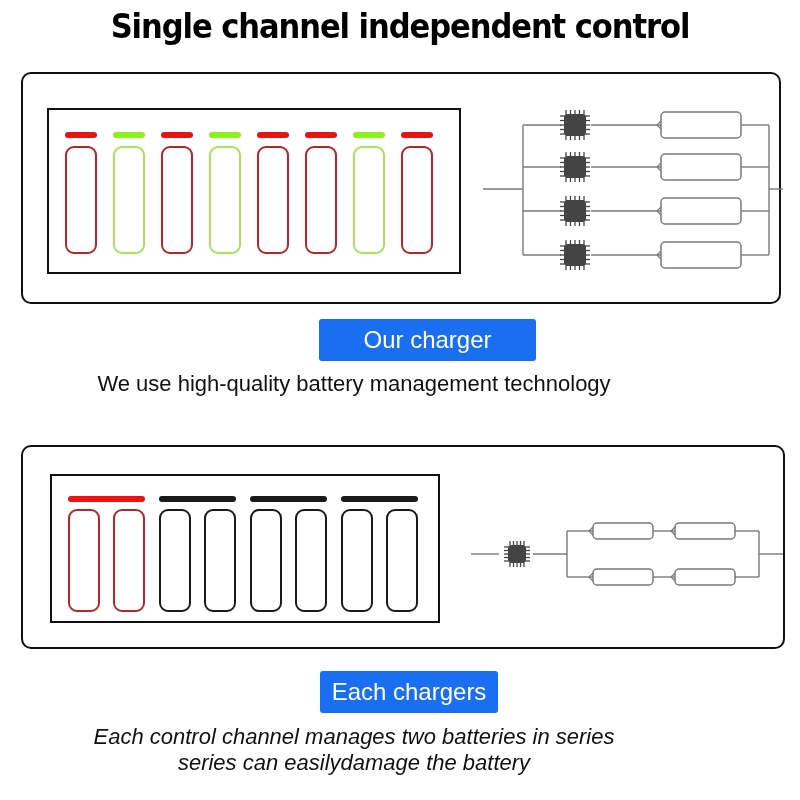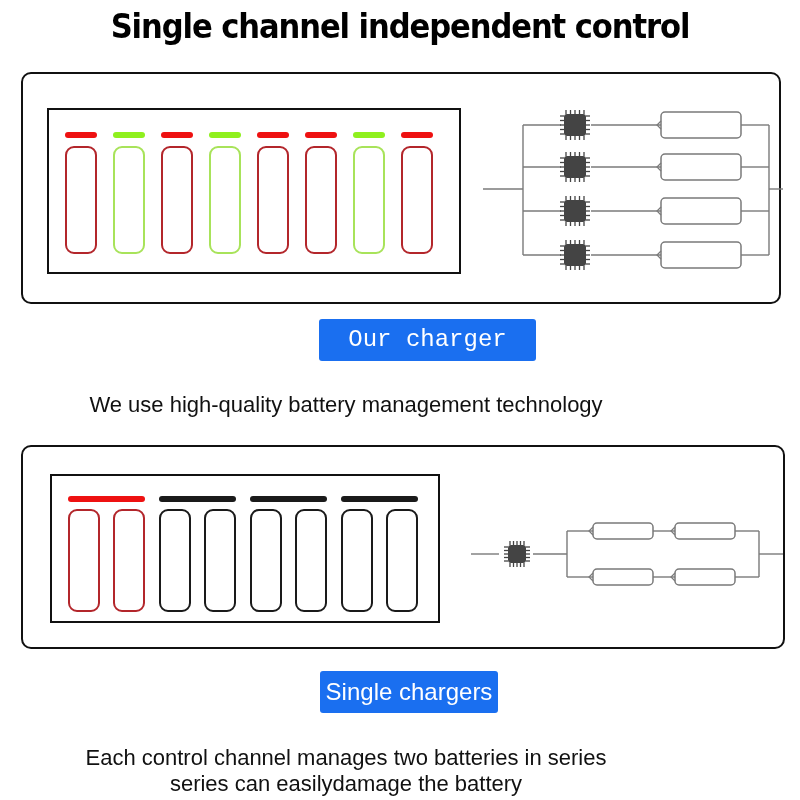--- a/index.html
+++ b/index.html
@@ -8,25 +8,25 @@
   .panel { position:absolute; border:2px solid #111; border-radius:10px; background:#fff; box-sizing:border-box; }
   .panel1 { left:21px; top:72px; width:760px; height:232px; }
   .panel2 { left:21px; top:445px; width:764px; height:204px; }
   .inner { position:absolute; border:2px solid #111; box-sizing:border-box; background:#fff; }
   .inner1 { left:24px; top:34px; width:414px; height:166px; }
   .inner2 { left:27px; top:27px; width:390px; height:149px; }
   .cell { position:absolute; box-sizing:border-box; border:2px solid; border-radius:9px; background:#fff; }
   .bar { position:absolute; height:6px; border-radius:3px; }
   svg { position:absolute; overflow:visible; }
   .badge { position:absolute; background:#1a6ff0; color:#fff; font-size:24px; text-align:center; border-radius:3px; box-sizing:border-box; }
-  .badge1 { left:319px; top:319px; width:217px; height:42px; line-height:42px;font-family:Liberation Mono, monospace; }
+  .badge1 { left:319px; top:319px; width:217px; height:42px; line-height:42px; }
   .badge2 { left:320px; top:671px; width:178px; height:42px; line-height:42px; }
-  .desc { position:absolute; left:0; width:692px; text-align:center; font-size:22px; line-height:26px; color:#111;margin-top:21px; }
+  .desc { position:absolute; left:8px; width:692px; text-align:center; font-size:22px; line-height:26px; color:#111; }
   .desc1 { top:371px; }
-  .desc2 { top:724px; }
+  .desc2 { top:724px;font-style:italic; }
 </style>
 </head>
 <body>
 
 <div class="title">Single channel independent control</div>
 
 <div class="panel panel1">
   <div class="inner inner1" id="slots1">
       <div class="bar" style="left: 16px; top: 22px; width: 32px; background: rgb(238, 17, 17);"></div>
       <div class="cell" style="left: 16px; top: 36px; width: 32px; height: 108px; border-color: rgb(179, 38, 43);"></div>
@@ -224,17 +224,17 @@
       <line x1="96" y1="80" x2="122" y2="80" stroke="#7a7a7a" stroke-width="1.4"></line>
       <rect x="122" y="72" width="60" height="16" rx="4" fill="#fff" stroke="#7a7a7a" stroke-width="1.5"></rect>
       <path d="M122 76 L118 80 L122 84" fill="none" stroke="#7a7a7a" stroke-width="1.2"></path>
       <line x1="182" y1="80" x2="204" y2="80" stroke="#7a7a7a" stroke-width="1.4"></line>
       <rect x="204" y="72" width="60" height="16" rx="4" fill="#fff" stroke="#7a7a7a" stroke-width="1.5"></rect>
       <path d="M204 76 L200 80 L204 84" fill="none" stroke="#7a7a7a" stroke-width="1.2"></path>
       <line x1="264" y1="80" x2="288" y2="80" stroke="#7a7a7a" stroke-width="1.4"></line>
     </svg>
 </div>
 
-<div class="badge badge2">Single chargers</div>
+<div class="badge badge2">Each chargers</div>
 <div class="desc desc2">
   <div>Each control channel manages two batteries in series</div>
   <div>series can easilydamage the battery</div>
 </div>
 
 </body></html>

